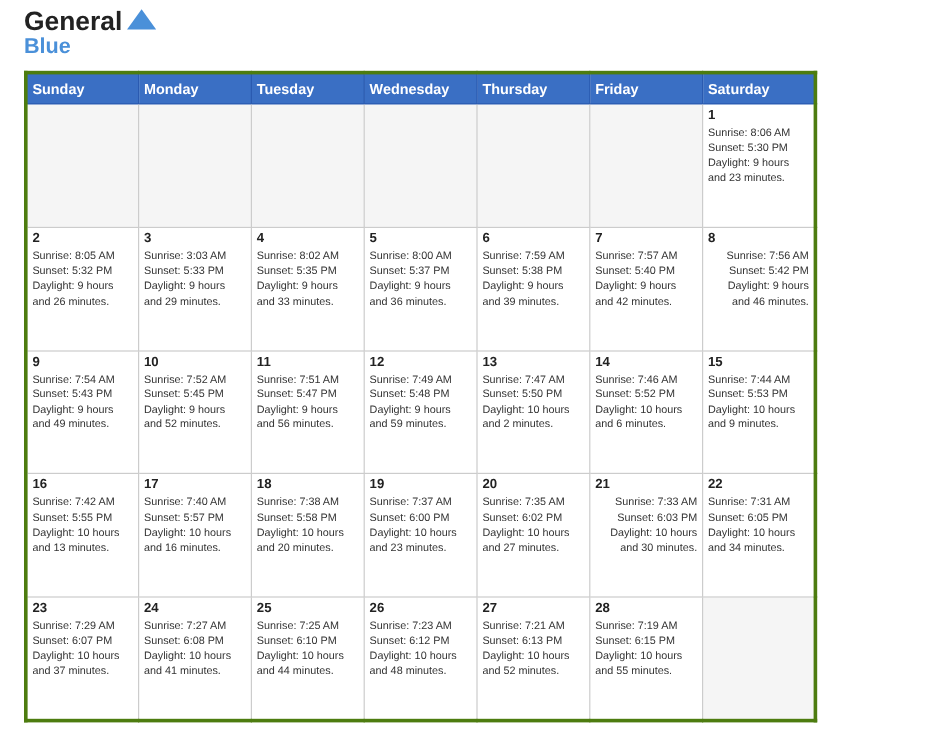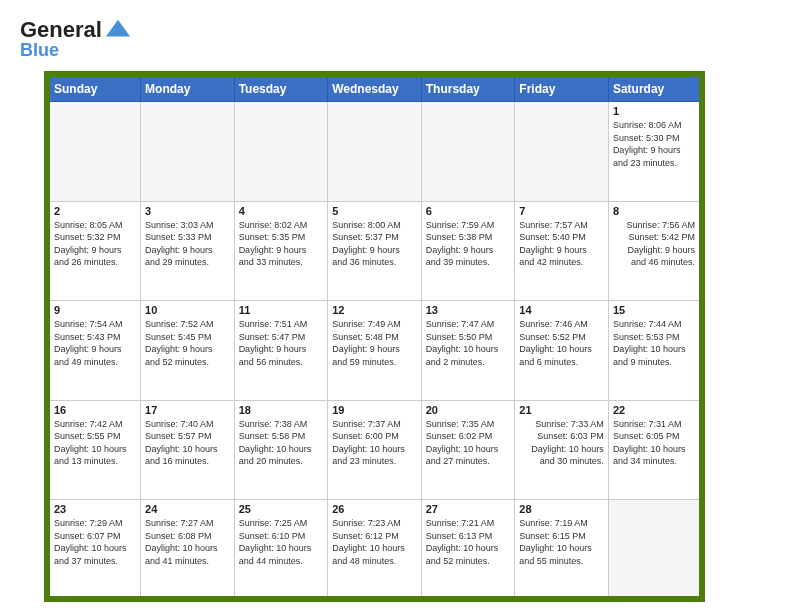--- a/index.html
+++ b/index.html
@@ -6,21 +6,21 @@
     body {
       font-family: Arial, sans-serif;
       background: #fff;
       width: 792px;
       height: 612px;
       overflow: hidden;
     }
     .page {
       width: 701px;
       height: 612px;
-      padding: 16px 20px 10px 20px;
+      padding: 4px 20px 10px 20px;
       display: flex;
       flex-direction: column;
     }
     .header {
       display: flex;
       justify-content: space-between;
       align-items: flex-start;
       margin-bottom: 10px;
     }
     .logo {
@@ -39,25 +39,24 @@
       font-size: 32px;
       font-weight: bold;
       color: #222;
     }
     .location {
       font-size: 15px;
       color: #444;
     }
     .calendar {
       flex: 1;
-      border: 6px solid #4d7c0f;
+      border: 3px solid #4d7c0f;
       border-collapse: collapse;
       width: 100%;
       table-layout: fixed;
-      margin-left: 24px;
     }
     .calendar th {
       background: #3a6fc4;
       color: #fff;
       font-size: 12px;
       font-weight: bold;
       padding: 5px 4px;
       text-align: left;
       border: 1px solid #2a5ab0;
     }

